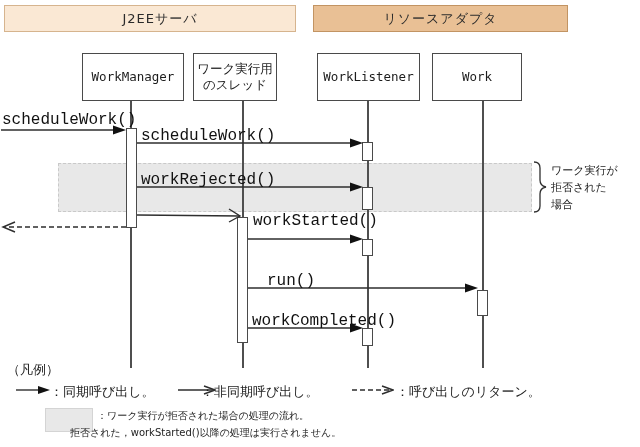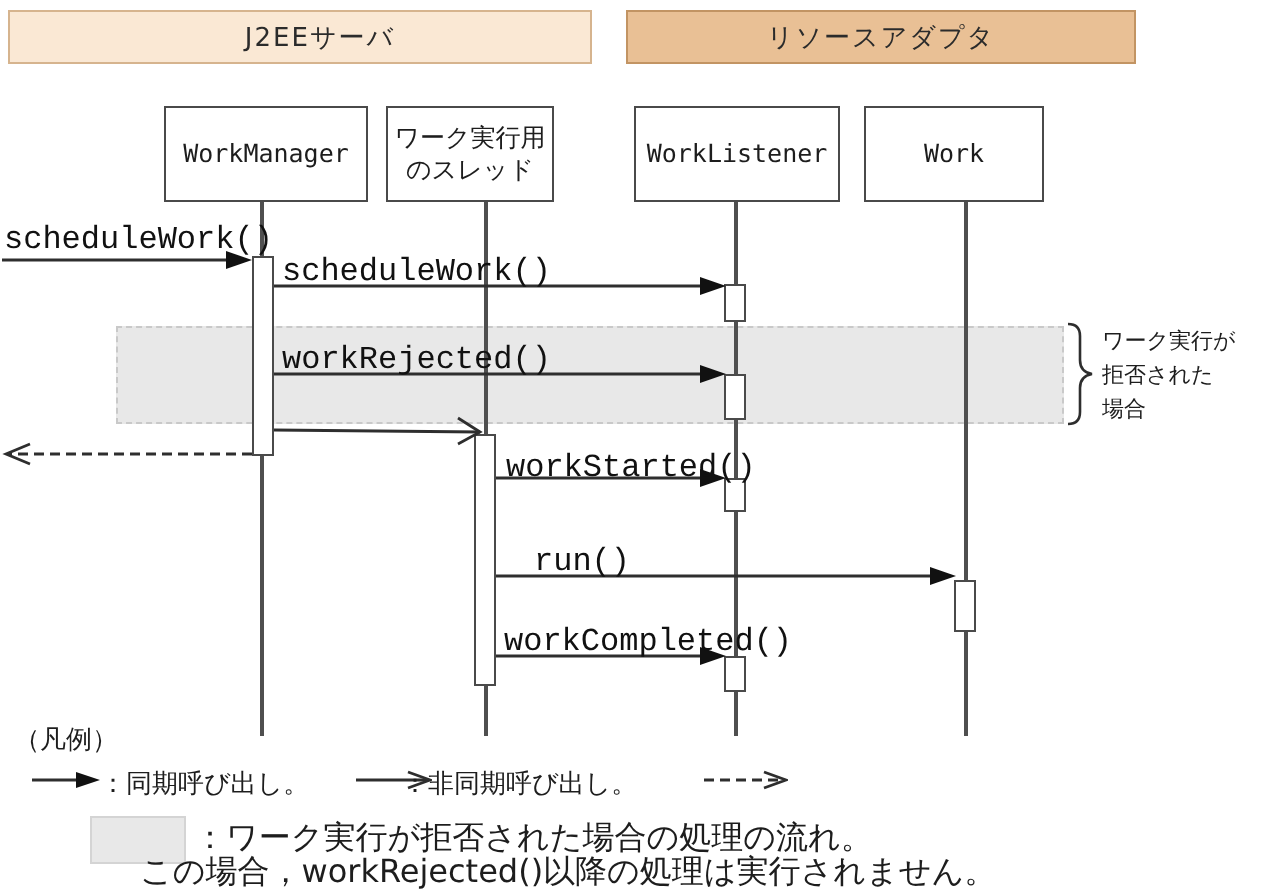--- a/index.html
+++ b/index.html
@@ -39,21 +39,21 @@
     position:absolute;left:551px;top:162px;font-size:11px;line-height:17px;
     white-space:pre-line;z-index:5;color:#1d1d1d;
   }
   .legend-title{position:absolute;left:7px;top:361px;font-size:13px;}
   .legend-text{position:absolute;top:383px;font-size:13px;white-space:nowrap;}
   .legend-arrow{position:absolute;top:385px;}
   .swatch{
     position:absolute;left:45px;top:408px;width:48px;height:24px;box-sizing:border-box;
     background:#e8e8e8;border:1px solid #d4d4d4;
   }
-  .hl-line{position:absolute;font-size:16px;white-space:nowrap;}
+  .hl-line{position:absolute;font-size:10px;white-space:nowrap;}
 </style>
 </head>
 <body>
 
 <div class="stage">
 
   <div class="bar bar-light">J2EEサーバ</div>
   <div class="bar bar-dark">リソースアダプタ</div>
 
   <div class="band"></div>
@@ -120,21 +120,21 @@
         <polygon points="363,328 350,323.5 350,332.5" stroke="none"></polygon>
       </g>
 
       <path fill="none" stroke-width="1.3" d="M534,162 Q540,162 540,168 L540,180 Q540,186 546,187 Q540,188 540,194 L540,206 Q540,212 534,212"></path>
     </g>
   </svg>
 
   <div class="msg" style="left:2px;top:111px;">scheduleWork()</div>
   <div class="msg" style="left:141px;top:127px;">scheduleWork()</div>
   <div class="msg" style="left:141px;top:171px;">workRejected()</div>
-  <div class="msg" style="left:253px;top:225px;">workStarted()</div>
+  <div class="msg" style="left:253px;top:212px;">workStarted()</div>
   <div class="msg" style="left:267px;top:272px;">run()</div>
   <div class="msg" style="left:252px;top:312px;">workCompleted()</div>
 
   <div class="annot">ワーク実行が
 拒否された
 場合</div>
 
   <div class="legend-title">（凡例）</div>
 
   <svg class="legend-arrow" style="left:16px;" width="34" height="10">
@@ -146,18 +146,19 @@
   <svg class="legend-arrow" style="left:178px;" width="38" height="10">
     <line x1="0" y1="5" x2="36" y2="5" stroke="#2e2e2e" stroke-width="1.4"></line>
     <polyline points="26,1 37,5 26,9" fill="none" stroke="#2e2e2e" stroke-width="1.4"></polyline>
   </svg>
   <div class="legend-text" style="left:201px;">：非同期呼び出し。</div>
 
   <svg class="legend-arrow" style="left:352px;" width="42" height="10">
     <line x1="0" y1="5" x2="40" y2="5" stroke="#2e2e2e" stroke-width="1.4" stroke-dasharray="5,3"></line>
     <polyline points="30,1 41,5 30,9" fill="none" stroke="#2e2e2e" stroke-width="1.4"></polyline>
   </svg>
+  <div class="legend-text" style="left:396px;">：呼び出しのリターン。</div>
 
   <div class="swatch"></div>
   <div class="hl-line" style="left:97px;top:409px;">：ワーク実行が拒否された場合の処理の流れ。</div>
-  <div class="hl-line" style="left:70px;top:426px;">この場合，workRejected()以降の処理は実行されません。</div>
+  <div class="hl-line" style="left:70px;top:426px;">拒否された，workStarted()以降の処理は実行されません。</div>
 
 </div>
 
 </body></html>

